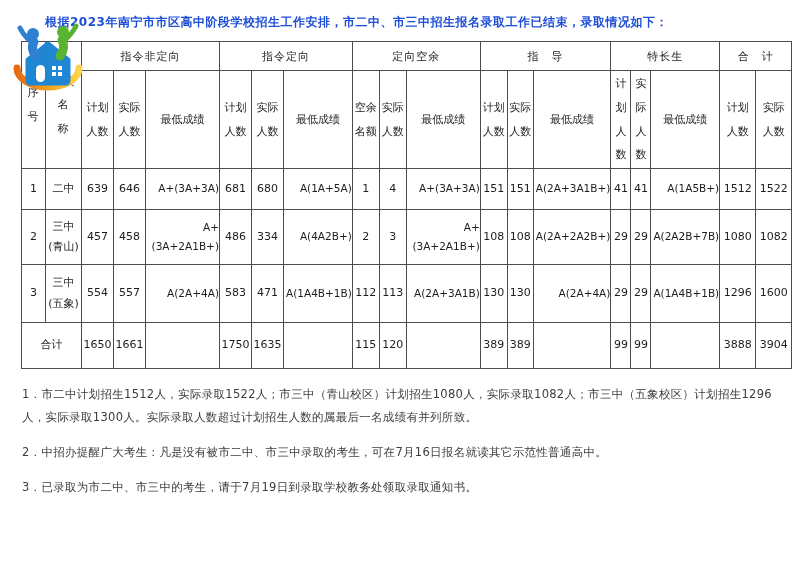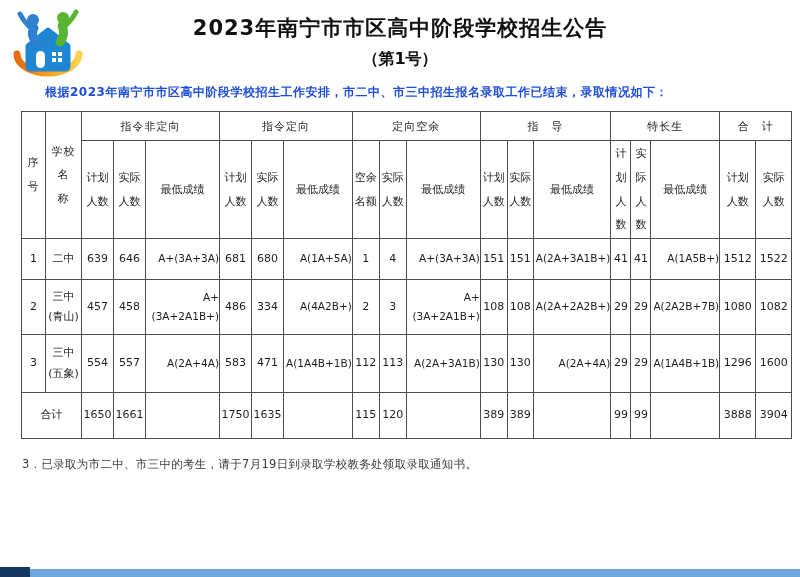--- a/index.html
+++ b/index.html
@@ -68,24 +68,20 @@
       <rect x="46" y="52" width="4" height="4" fill="#ffffff"></rect>
       <circle cx="21" cy="14" r="6" fill="#2f80d0"></circle>
       <path d="M 22 22 Q 18 29 24 36" fill="none" stroke="#2f80d0" stroke-width="9" stroke-linecap="round"></path>
       <path d="M 20 23 Q 12 16 8 8" fill="none" stroke="#2f80d0" stroke-width="5" stroke-linecap="round"></path>
       <circle cx="51" cy="12" r="6" fill="#58b431"></circle>
       <path d="M 50 20 Q 54 28 48 36" fill="none" stroke="#58b431" stroke-width="9" stroke-linecap="round"></path>
       <path d="M 52 21 Q 60 14 64 6" fill="none" stroke="#58b431" stroke-width="5" stroke-linecap="round"></path>
     </svg>
   </div>
 
-  <div class="title-wrap">
-    <div class="title">2023年南宁市市区高中阶段学校招生公告</div>
-    <div class="subtitle">（第1号）</div>
-  </div>
 
   <p class="intro">根据2023年南宁市市区高中阶段学校招生工作安排，市二中、市三中招生报名录取工作已结束，录取情况如下：</p>
 
   <table>
     <colgroup>
       <col style="width:24px">
         <col style="width:36px">
       <col style="width:32px">
         <col style="width:32px">
         <col style="width:74px">
@@ -236,19 +232,21 @@
           <td>99</td>
           <td>99</td>
           <td class="score"></td>
           <td>3888</td>
           <td>3904</td>
         </tr>
       </tbody>
   </table>
 
   <div class="notes">
+    <p class="note">1．市二中计划招生1512人，实际录取1522人；市三中（青山校区）计划招生1080人，实际录取1082人；市三中（五象校区）计划招生1296人，实际录取1300人。实际录取人数超过计划招生人数的属最后一名成绩有并列所致。</p>
+    <p class="note">2．中招办提醒广大考生：凡是没有被市二中、市三中录取的考生，可在7月16日报名就读其它示范性普通高中。</p>
     <p class="note">3．已录取为市二中、市三中的考生，请于7月19日到录取学校教务处领取录取通知书。</p>
   </div>
 
   <div class="bottom-bar"></div>
   <div class="bottom-bar-left"></div>
 
 </div>
 
 </body></html>

